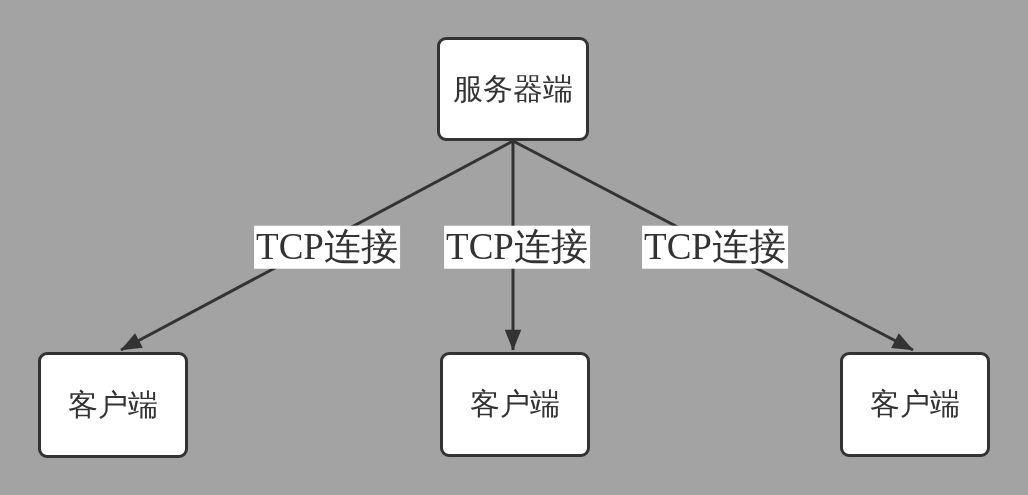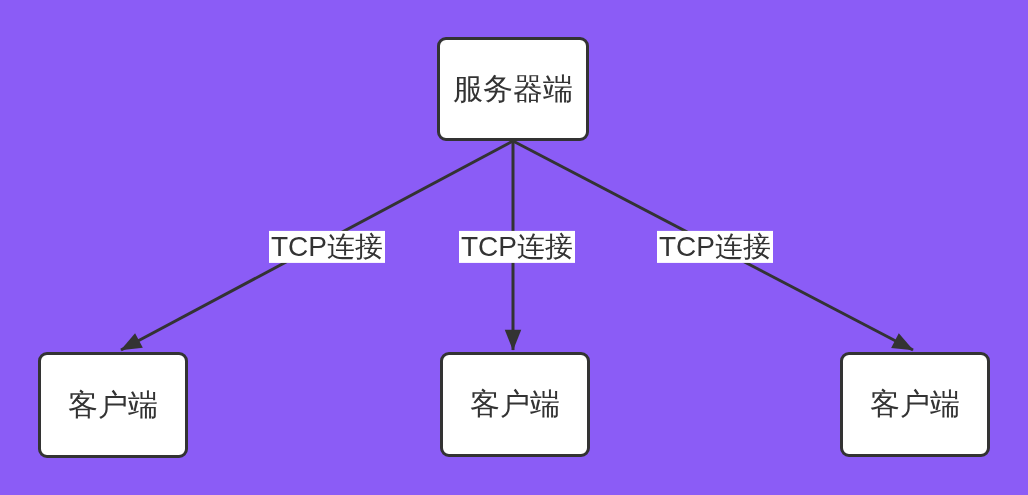--- a/index.html
+++ b/index.html
@@ -3,23 +3,23 @@
 <meta charset="utf-8">
 <style>
   html, body {
     margin: 0;
     padding: 0;
   }
   .canvas {
     position: relative;
     width: 1028px;
     height: 495px;
-    background: #8b5cf6;
+    background: #a3a3a3;
     overflow: hidden;
-    font-family: Liberation Sans, sans-serif;
+    font-family: Liberation Serif, serif;
   }
   .edges-layer {
     position: absolute;
     left: 0;
     top: 0;
     width: 1028px;
     height: 495px;
     z-index: 1;
   }
   .node {
@@ -40,21 +40,21 @@
   }
   .node-server  { left: 437px; top: 37px;  width: 152px; height: 104px; }
   .node-client-1 { left: 38px;  top: 352px; width: 150px; height: 106px; }
   .node-client-2 { left: 440px; top: 352px; width: 150px; height: 105px; }
   .node-client-3 { left: 840px; top: 352px; width: 150px; height: 105px; }
   .edge-label {
     position: absolute;
     transform: translate(-50%, -50%);
     background: #ffffff;
     color: #333333;
-    font-size: 28px;
+    font-size: 37px;
     line-height: 1.15;
     padding: 0 2px;
     white-space: nowrap;
     z-index: 2;
   }
   .edge-label-1 { left: 327px; top: 247px; }
   .edge-label-2 { left: 517px; top: 247px; }
   .edge-label-3 { left: 715px; top: 247px; }
 </style>
 </head>

